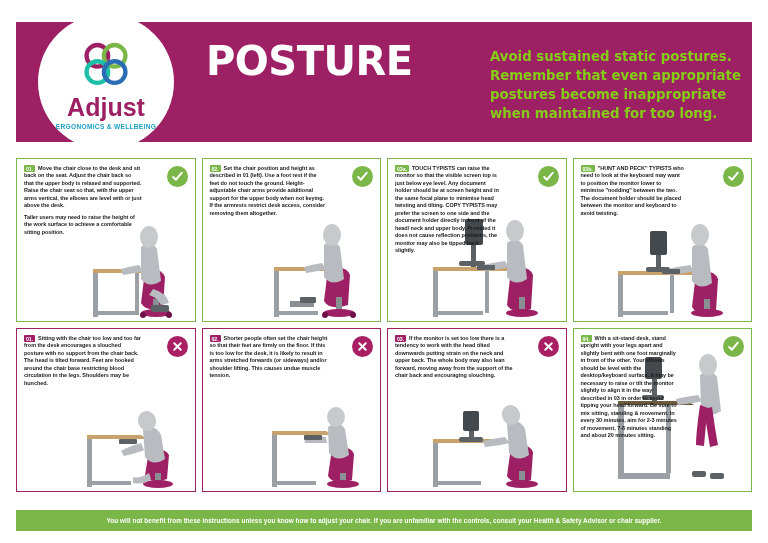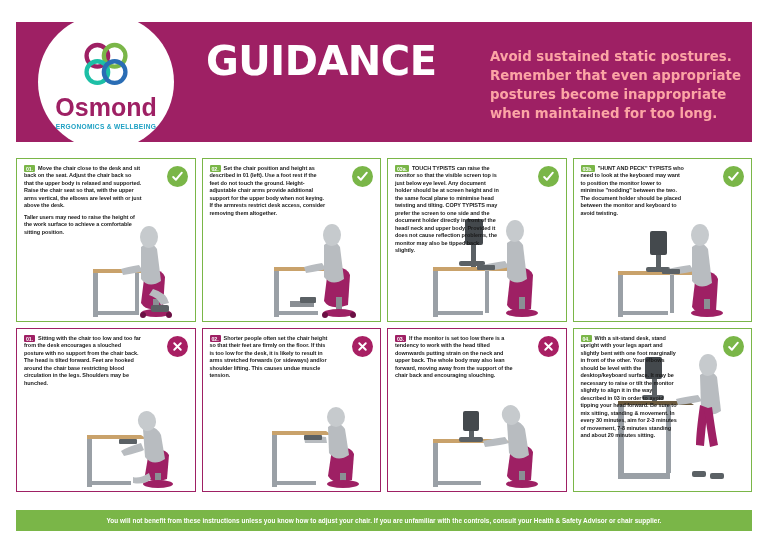--- a/index.html
+++ b/index.html
@@ -56,21 +56,21 @@
     font-size: 40px;
     font-weight: bold;
     line-height: 0.96;
     letter-spacing: -0.5px;
     font-family: "DejaVu Sans", sans-serif;
   }
   .tagline {
     position: absolute;
     left: 474px; top: 26px;
     width: 268px;
-    color: #fca5a5;
+    color: #84cc16;
     font-size: 13.3px;
     font-weight: bold;
     line-height: 1.42;
     font-family: "DejaVu Sans", sans-serif;
   }
 
   
   .grid {
     position: absolute;
     left: 16px; top: 158px;
@@ -158,26 +158,26 @@
       <span class="logo-mark">
         <svg viewBox="0 0 100 100" width="54" height="54">
           <g fill="none" stroke-width="8">
             <circle cx="34" cy="33" r="20" stroke="#9e2064"></circle>
             <circle cx="66" cy="33" r="20" stroke="#7ab648"></circle>
             <circle cx="34" cy="63" r="20" stroke="#1dbfa6"></circle>
             <circle cx="66" cy="63" r="20" stroke="#2a6db5"></circle>
           </g>
         </svg>
       </span>
-      <span class="logo-word">Osmond</span>
+      <span class="logo-word">Adjust</span>
       <span class="logo-sub">ERGONOMICS &amp; WELLBEING</span>
     </div>
 
     <div class="title-block">
-      <div class="title-line">GUIDANCE</div>
+      <div class="title-line">POSTURE</div>
     </div>
 
     <div class="tagline">Avoid sustained static postures. Remember that even appropriate postures become inappropriate when maintained for too long.</div>
   </div>
 
   <div class="grid">
 
     <div class="panel good">
       <div class="badge tick">
         <svg viewBox="0 0 24 24">

